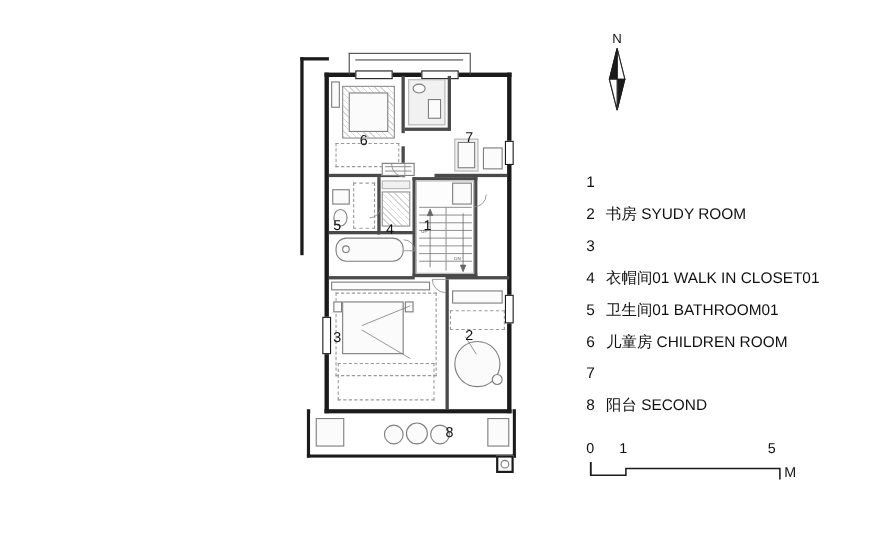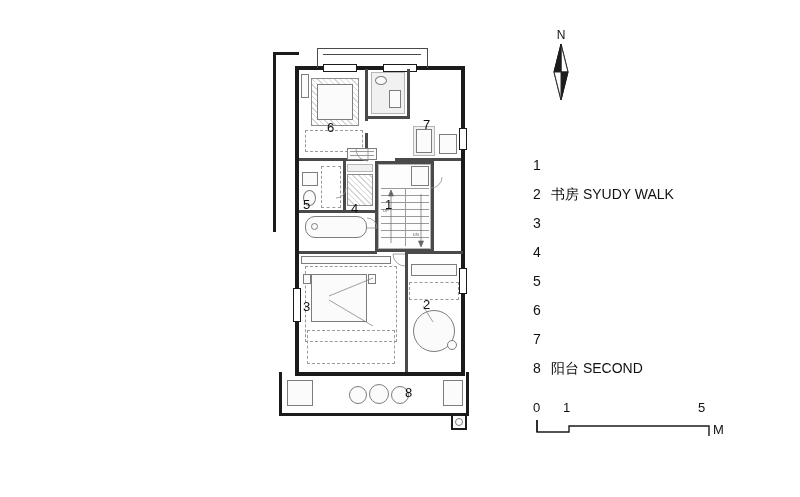--- a/index.html
+++ b/index.html
@@ -337,33 +337,36 @@
       <polygon points="28,72 21,44 28,44" fill="#ffffff" stroke="#2a2a2a" stroke-width="1"></polygon>
     </svg>
   </div>
 
   <div id="legend">
     <div class="legend-row">
       <span class="legend-num">1</span>
     </div>
     <div class="legend-row">
       <span class="legend-num">2</span>
-      <span class="legend-text">书房  SYUDY WALK</span>
+      <span class="legend-text">书房  SYUDY ROOM</span>
     </div>
     <div class="legend-row">
       <span class="legend-num">3</span>
     </div>
     <div class="legend-row">
       <span class="legend-num">4</span>
+      <span class="legend-text">衣帽间01  WALK IN CLOSET01</span>
     </div>
     <div class="legend-row">
       <span class="legend-num">5</span>
+      <span class="legend-text">卫生间01  BATHROOM01</span>
     </div>
     <div class="legend-row">
       <span class="legend-num">6</span>
+      <span class="legend-text">儿童房   CHILDREN ROOM</span>
     </div>
     <div class="legend-row">
       <span class="legend-num">7</span>
     </div>
     <div class="legend-row">
       <span class="legend-num">8</span>
       <span class="legend-text">阳台  SECOND</span>
     </div>
   </div>
 

